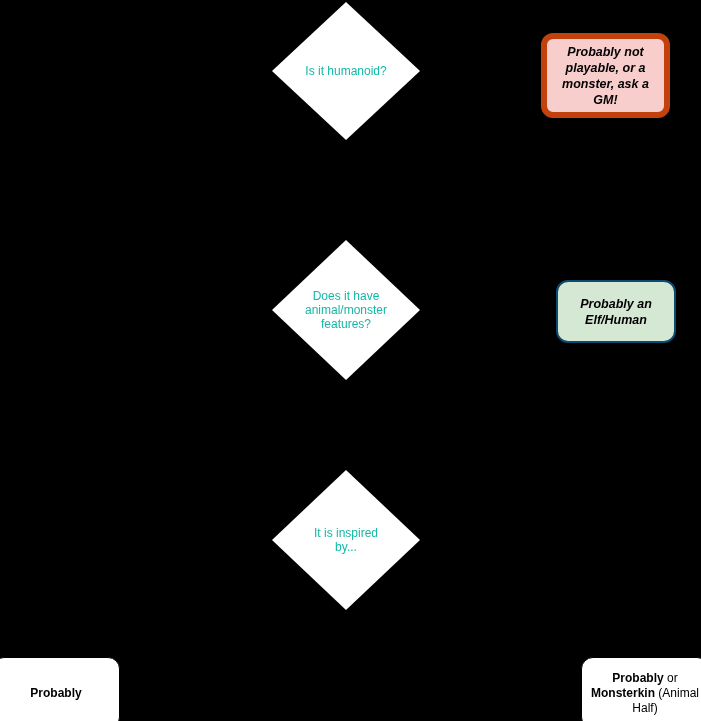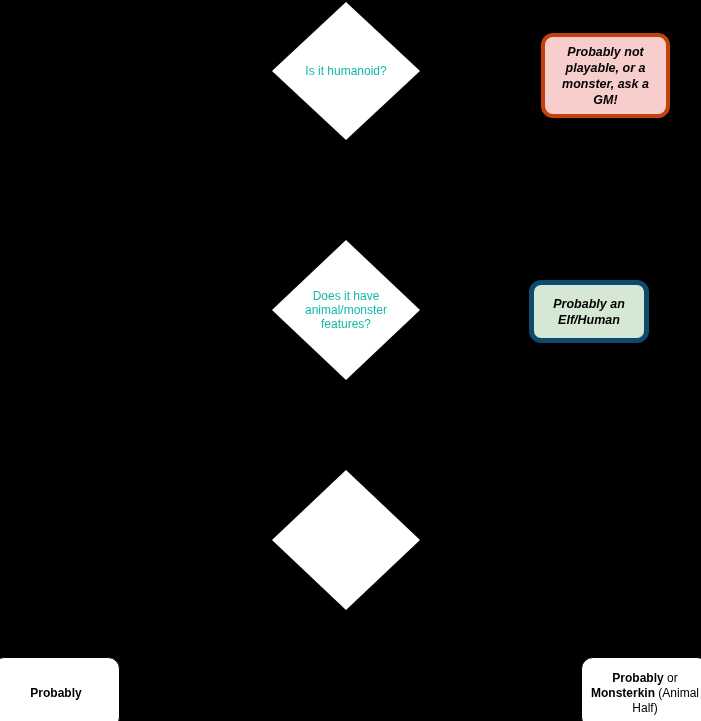--- a/index.html
+++ b/index.html
@@ -69,31 +69,31 @@
   .rbox .btext {
     font-size: 12.5px;
     line-height: 16px;
     padding: 0 6px;
     white-space: pre-line;
   }
 
   #box-not-playable {
     left: 541px; top: 33px; width: 129px; height: 85px;
     background: #f8cecc;
-    border: 4px solid #c2410c;
+    border: 6px solid #c2410c;
   }
   #box-not-playable .btext {
     font-weight: bold;
     font-style: italic;
   }
 
   #box-elf-human {
-    left: 529px; top: 280px; width: 120px; height: 63px;
+    left: 556px; top: 280px; width: 120px; height: 63px;
     background: #d5e8d4;
-    border: 5px solid #0c4a6e;
+    border: 2px solid #0c4a6e;
   }
   #box-elf-human .btext {
     font-weight: bold;
     font-style: italic;
   }
 
   #box-beastkin {
     left: -8px; top: 657px; width: 128px; height: 72px;
     background: #ffffff;
     border: 1px solid #000000;
@@ -135,20 +135,21 @@
 animal/monster
 features?</div>
   </div>
 
   <div class="rbox" id="box-elf-human">
     <div class="btext">Probably an Elf/Human</div>
   </div>
 
   <div class="diamond" id="diamond-inspired">
     <div class="shape"></div>
+    <div class="dlabel">It is inspired by...</div>
   </div>
 
   <div class="rbox" id="box-beastkin">
     <div class="btext"><span class="b">Probably</span><br></div>
   </div>
 
   <div class="rbox" id="box-monster">
     <div class="btext"><span class="b">Probably</span><span> or </span><span class="b">Monsterkin</span><span> (Animal Half)</span></div>
   </div>
 

